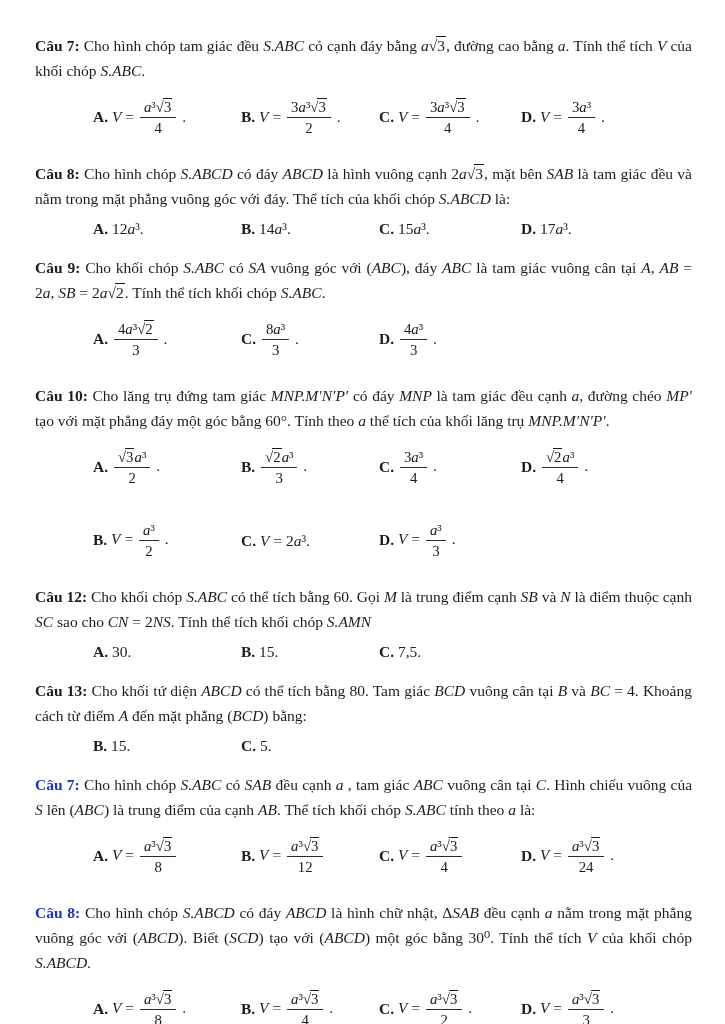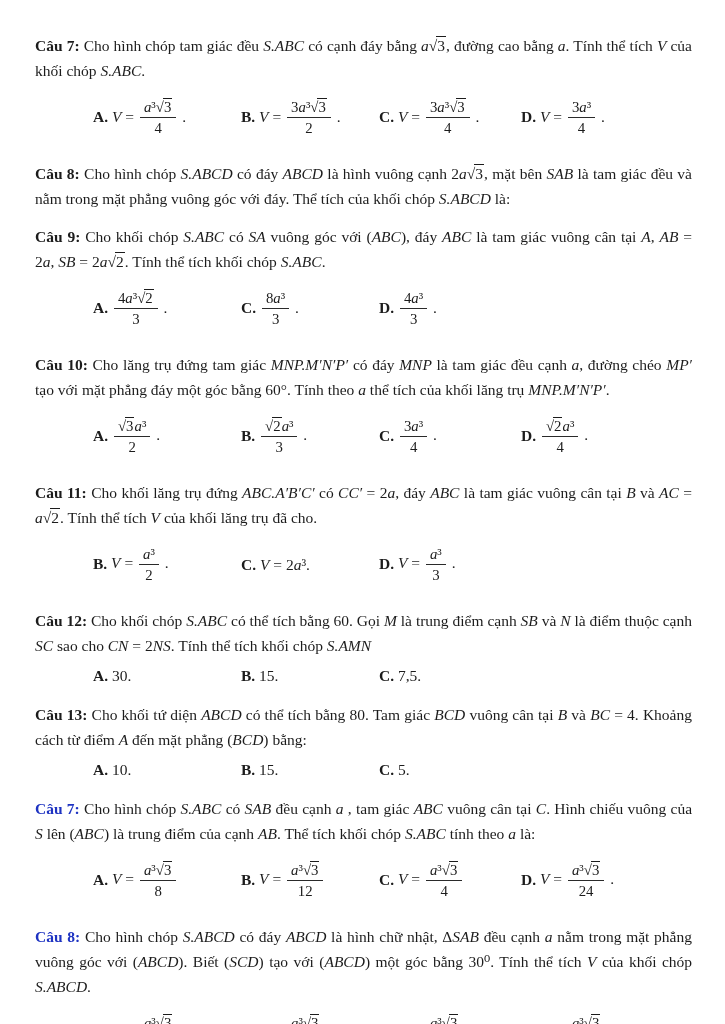--- a/index.html
+++ b/index.html
@@ -72,20 +72,26 @@
               </span> .</span></div>
           <div class="opt"><b class="olabel">D.</b> <span class="omath"><i>V</i> = <span class="frac">
                 <span class="fnum">3<i>a</i>³</span>
                 <span class="fden">4</span>
               </span> .</span></div>
         </div>
   </section>
 
   <section class="question">
     <p class="qbody"><b class="qnum">Câu 8:</b><span class="qtext"> Cho hình chóp <i>S.ABCD</i> có đáy <i>ABCD</i> là hình vuông cạnh 2<i>a</i><span class="sq">√<span class="sqr">3</span></span>, mặt bên <i>SAB</i> là tam giác đều và nằm trong mặt phẳng vuông góc với đáy. Thể tích của khối chóp <i>S.ABCD</i> là:</span></p>
+    <div class="opts">
+          <div class="opt"><b class="olabel">A.</b> <span class="omath">12<i>a</i>³.</span></div>
+          <div class="opt"><b class="olabel">B.</b> <span class="omath">14<i>a</i>³.</span></div>
+          <div class="opt"><b class="olabel">C.</b> <span class="omath">15<i>a</i>³.</span></div>
+          <div class="opt"><b class="olabel">D.</b> <span class="omath">17<i>a</i>³.</span></div>
+        </div>
   </section>
 
   <section class="question">
     <p class="qbody"><b class="qnum">Câu 9:</b><span class="qtext"> Cho khối chóp <i>S.ABC</i> có <i>SA</i> vuông góc với (<i>ABC</i>), đáy <i>ABC</i> là tam giác vuông cân tại <i>A</i>, <i>AB</i> = 2<i>a</i>, <i>SB</i> = 2<i>a</i><span class="sq">√<span class="sqr">2</span></span>. Tính thể tích khối chóp <i>S.ABC</i>.</span></p>
     <div class="opts">
           <div class="opt"><b class="olabel">A.</b> <span class="omath"><span class="frac">
                 <span class="fnum">4<i>a</i>³<span class="sq">√<span class="sqr">2</span></span></span>
                 <span class="fden">3</span>
               </span> .</span></div>
           <div class="opt"><b class="olabel">C.</b> <span class="omath"><span class="frac">
@@ -115,21 +121,20 @@
                 <span class="fden">4</span>
               </span> .</span></div>
           <div class="opt"><b class="olabel">D.</b> <span class="omath"><span class="frac">
                 <span class="fnum"><span class="sq">√<span class="sqr">2</span></span><i>a</i>³</span>
                 <span class="fden">4</span>
               </span> .</span></div>
         </div>
   </section>
 
   <section class="question">
-    <p class="qbody"><b class="qnum">Câu 11:</b><span class="qtext"> Cho khối lăng trụ đứng <i>ABC.A′B′C′</i> có <i>CC′</i> = 2<i>a</i>, đáy <i>ABC</i> là tam giác vuông cân tại <i>B</i> và <i>AC</i> = <i>a</i><span class="sq">√<span class="sqr">2</span></span>. Tính thể tích <i>V</i> của khối lăng trụ đã cho.</span></p>
     <div class="opts">
           <div class="opt"><b class="olabel">B.</b> <span class="omath"><i>V</i> = <span class="frac">
                 <span class="fnum"><i>a</i>³</span>
                 <span class="fden">2</span>
               </span> .</span></div>
           <div class="opt"><b class="olabel">C.</b> <span class="omath"><i>V</i> = 2<i>a</i>³.</span></div>
           <div class="opt"><b class="olabel">D.</b> <span class="omath"><i>V</i> = <span class="frac">
                 <span class="fnum"><i>a</i>³</span>
                 <span class="fden">3</span>
               </span> .</span></div>
@@ -141,21 +146,20 @@
     <div class="opts">
           <div class="opt"><b class="olabel">A.</b> <span class="omath">30.</span></div>
           <div class="opt"><b class="olabel">B.</b> <span class="omath">15.</span></div>
           <div class="opt"><b class="olabel">C.</b> <span class="omath">7,5.</span></div>
         </div>
   </section>
 
   <section class="question">
     <p class="qbody"><b class="qnum">Câu 13:</b><span class="qtext"> Cho khối tứ diện <i>ABCD</i> có thể tích bằng 80. Tam giác <i>BCD</i> vuông cân tại <i>B</i>  và <i>BC</i> = 4. Khoảng cách từ điểm <i>A</i>  đến mặt phẳng (<i>BCD</i>) bằng:</span></p>
     <div class="opts">
-          <div class="opt"><b class="olabel">A.</b> <span class="omath">10.</span></div>
           <div class="opt"><b class="olabel">B.</b> <span class="omath">15.</span></div>
           <div class="opt"><b class="olabel">C.</b> <span class="omath">5.</span></div>
         </div>
   </section>
 
   <section class="question">
     <p class="qbody"><b class="qnum accent">Câu 7:</b><span class="qtext"> Cho hình chóp <i>S.ABC</i> có <i>SAB</i> đều cạnh <i>a</i> , tam giác <i>ABC</i> vuông cân tại <i>C</i>. Hình chiếu vuông của <i>S</i> lên (<i>ABC</i>) là trung điểm của cạnh <i>AB</i>. Thể tích khối chóp <i>S.ABC</i> tính theo <i>a</i> là:</span></p>
     <div class="opts">
           <div class="opt"><b class="olabel">A.</b> <span class="omath"><i>V</i> = <span class="frac">
                 <span class="fnum"><i>a</i>³<span class="sq">√<span class="sqr">3</span></span></span>

